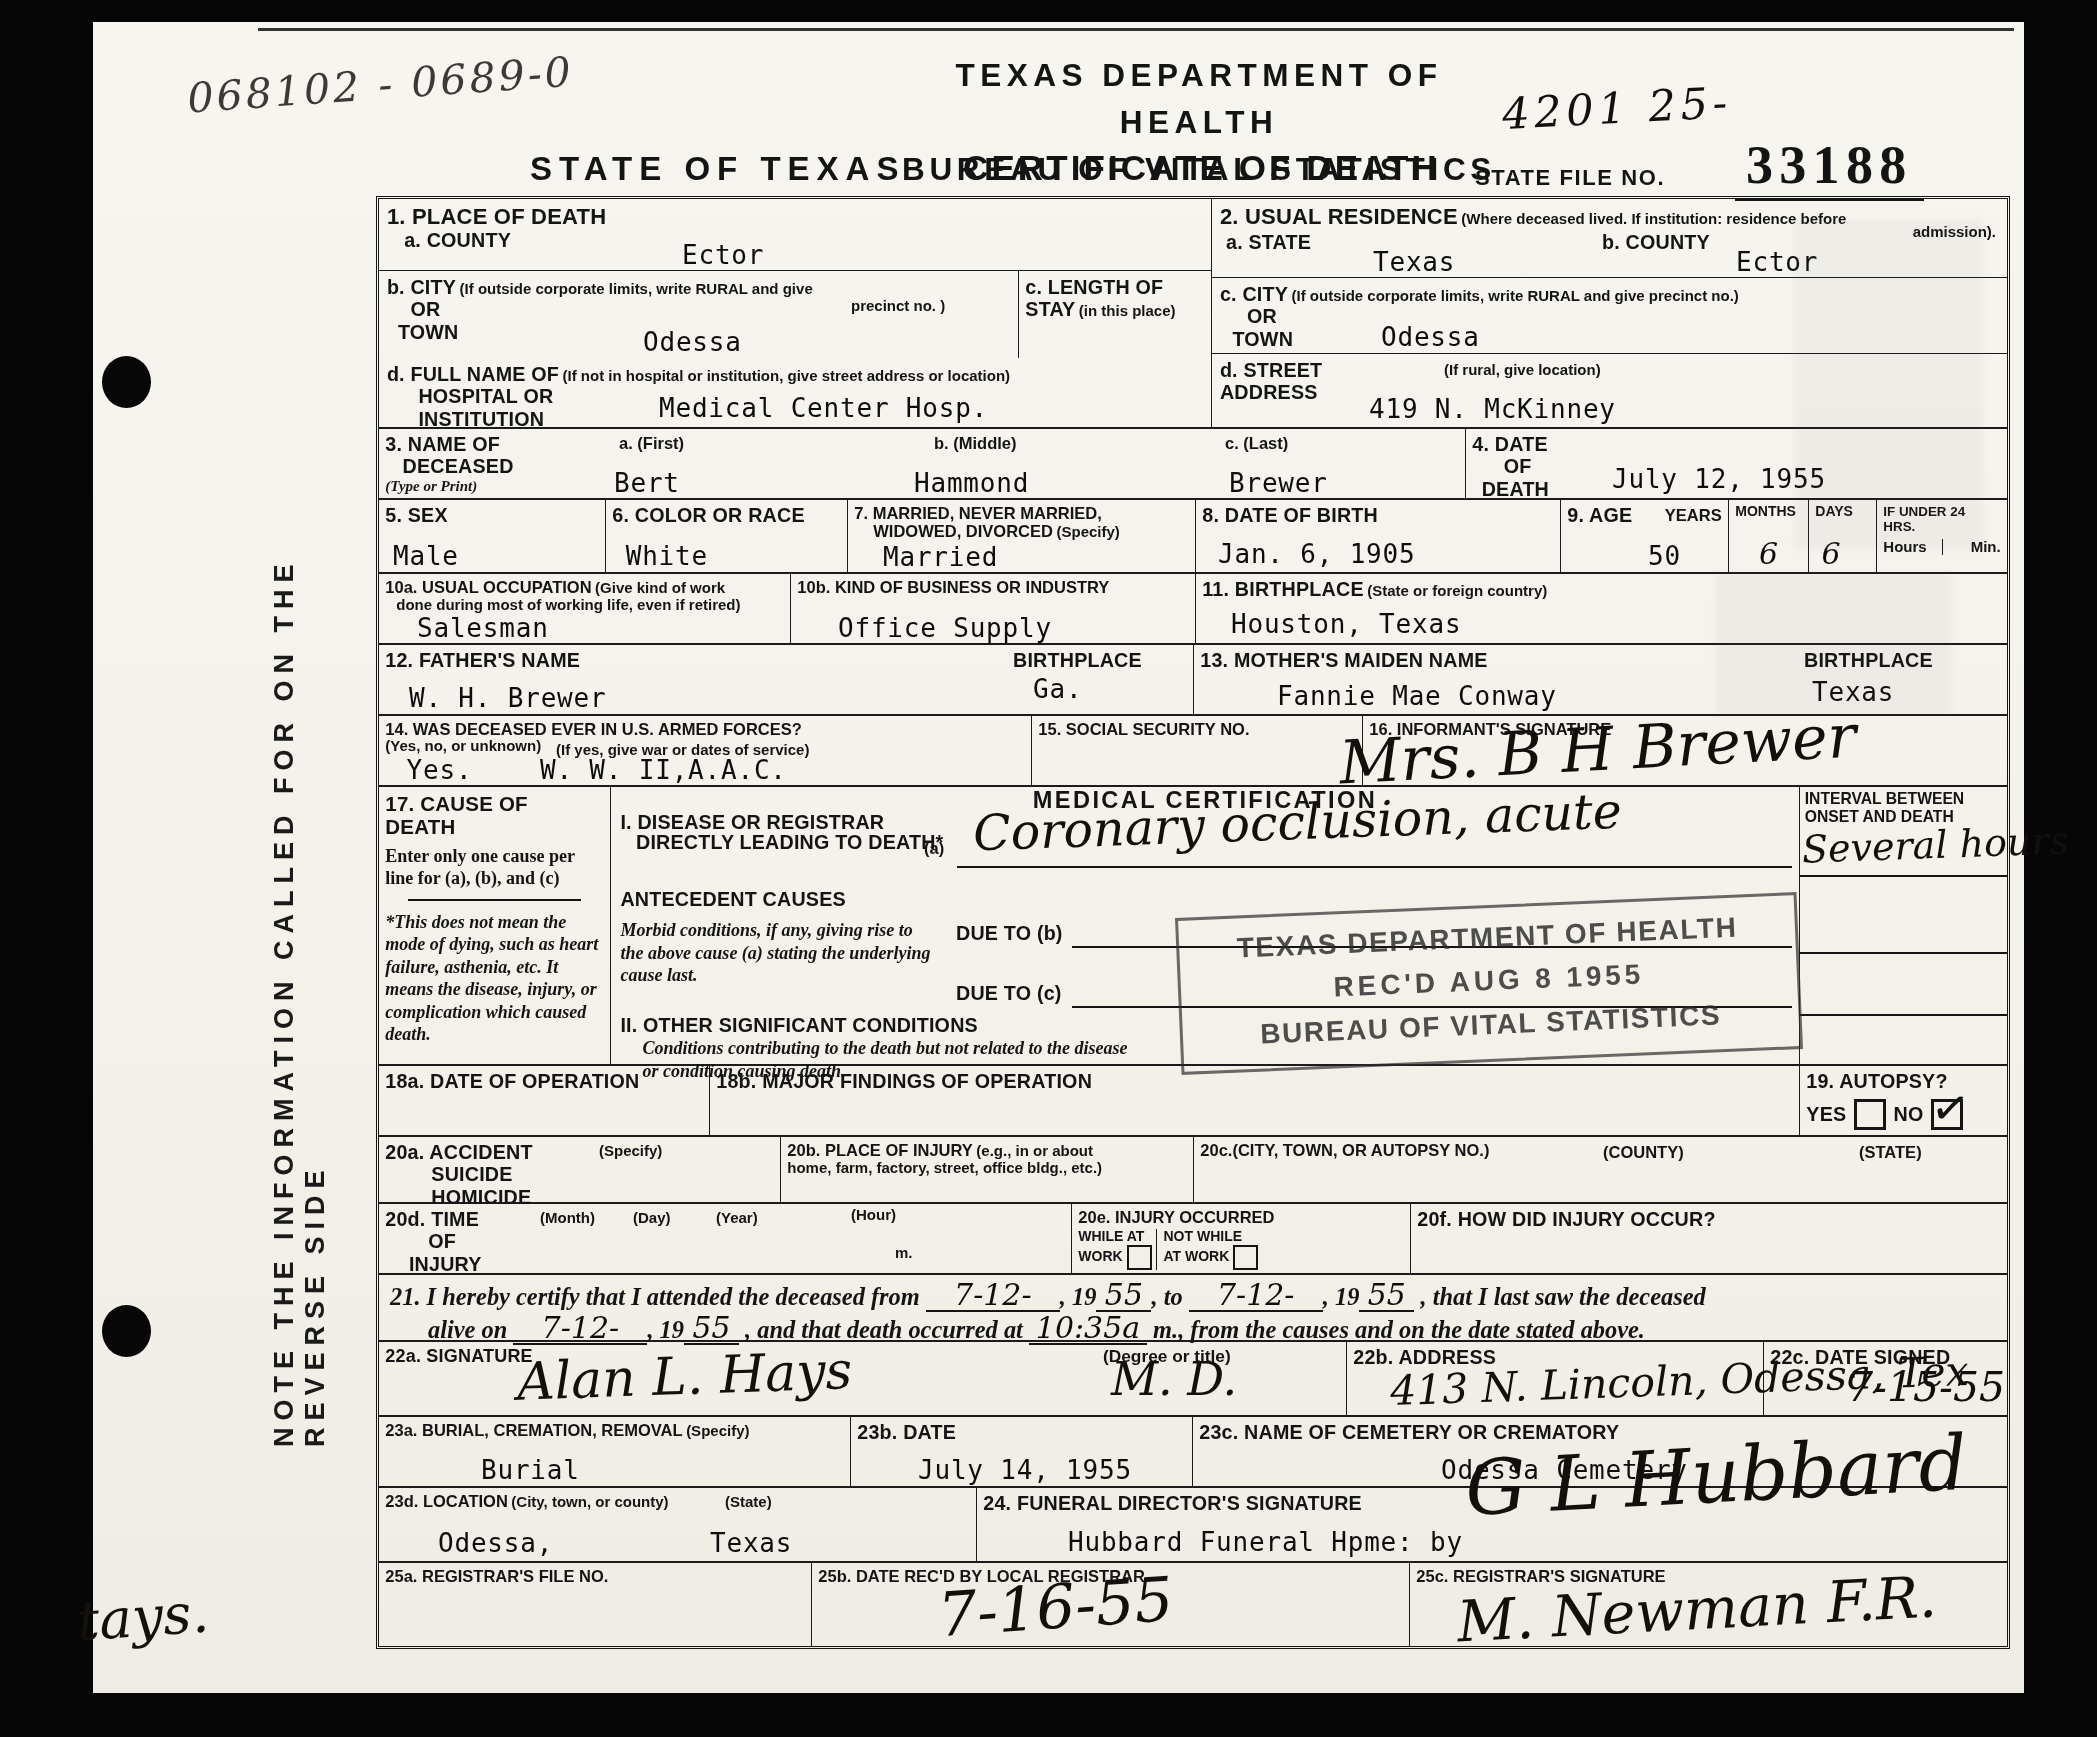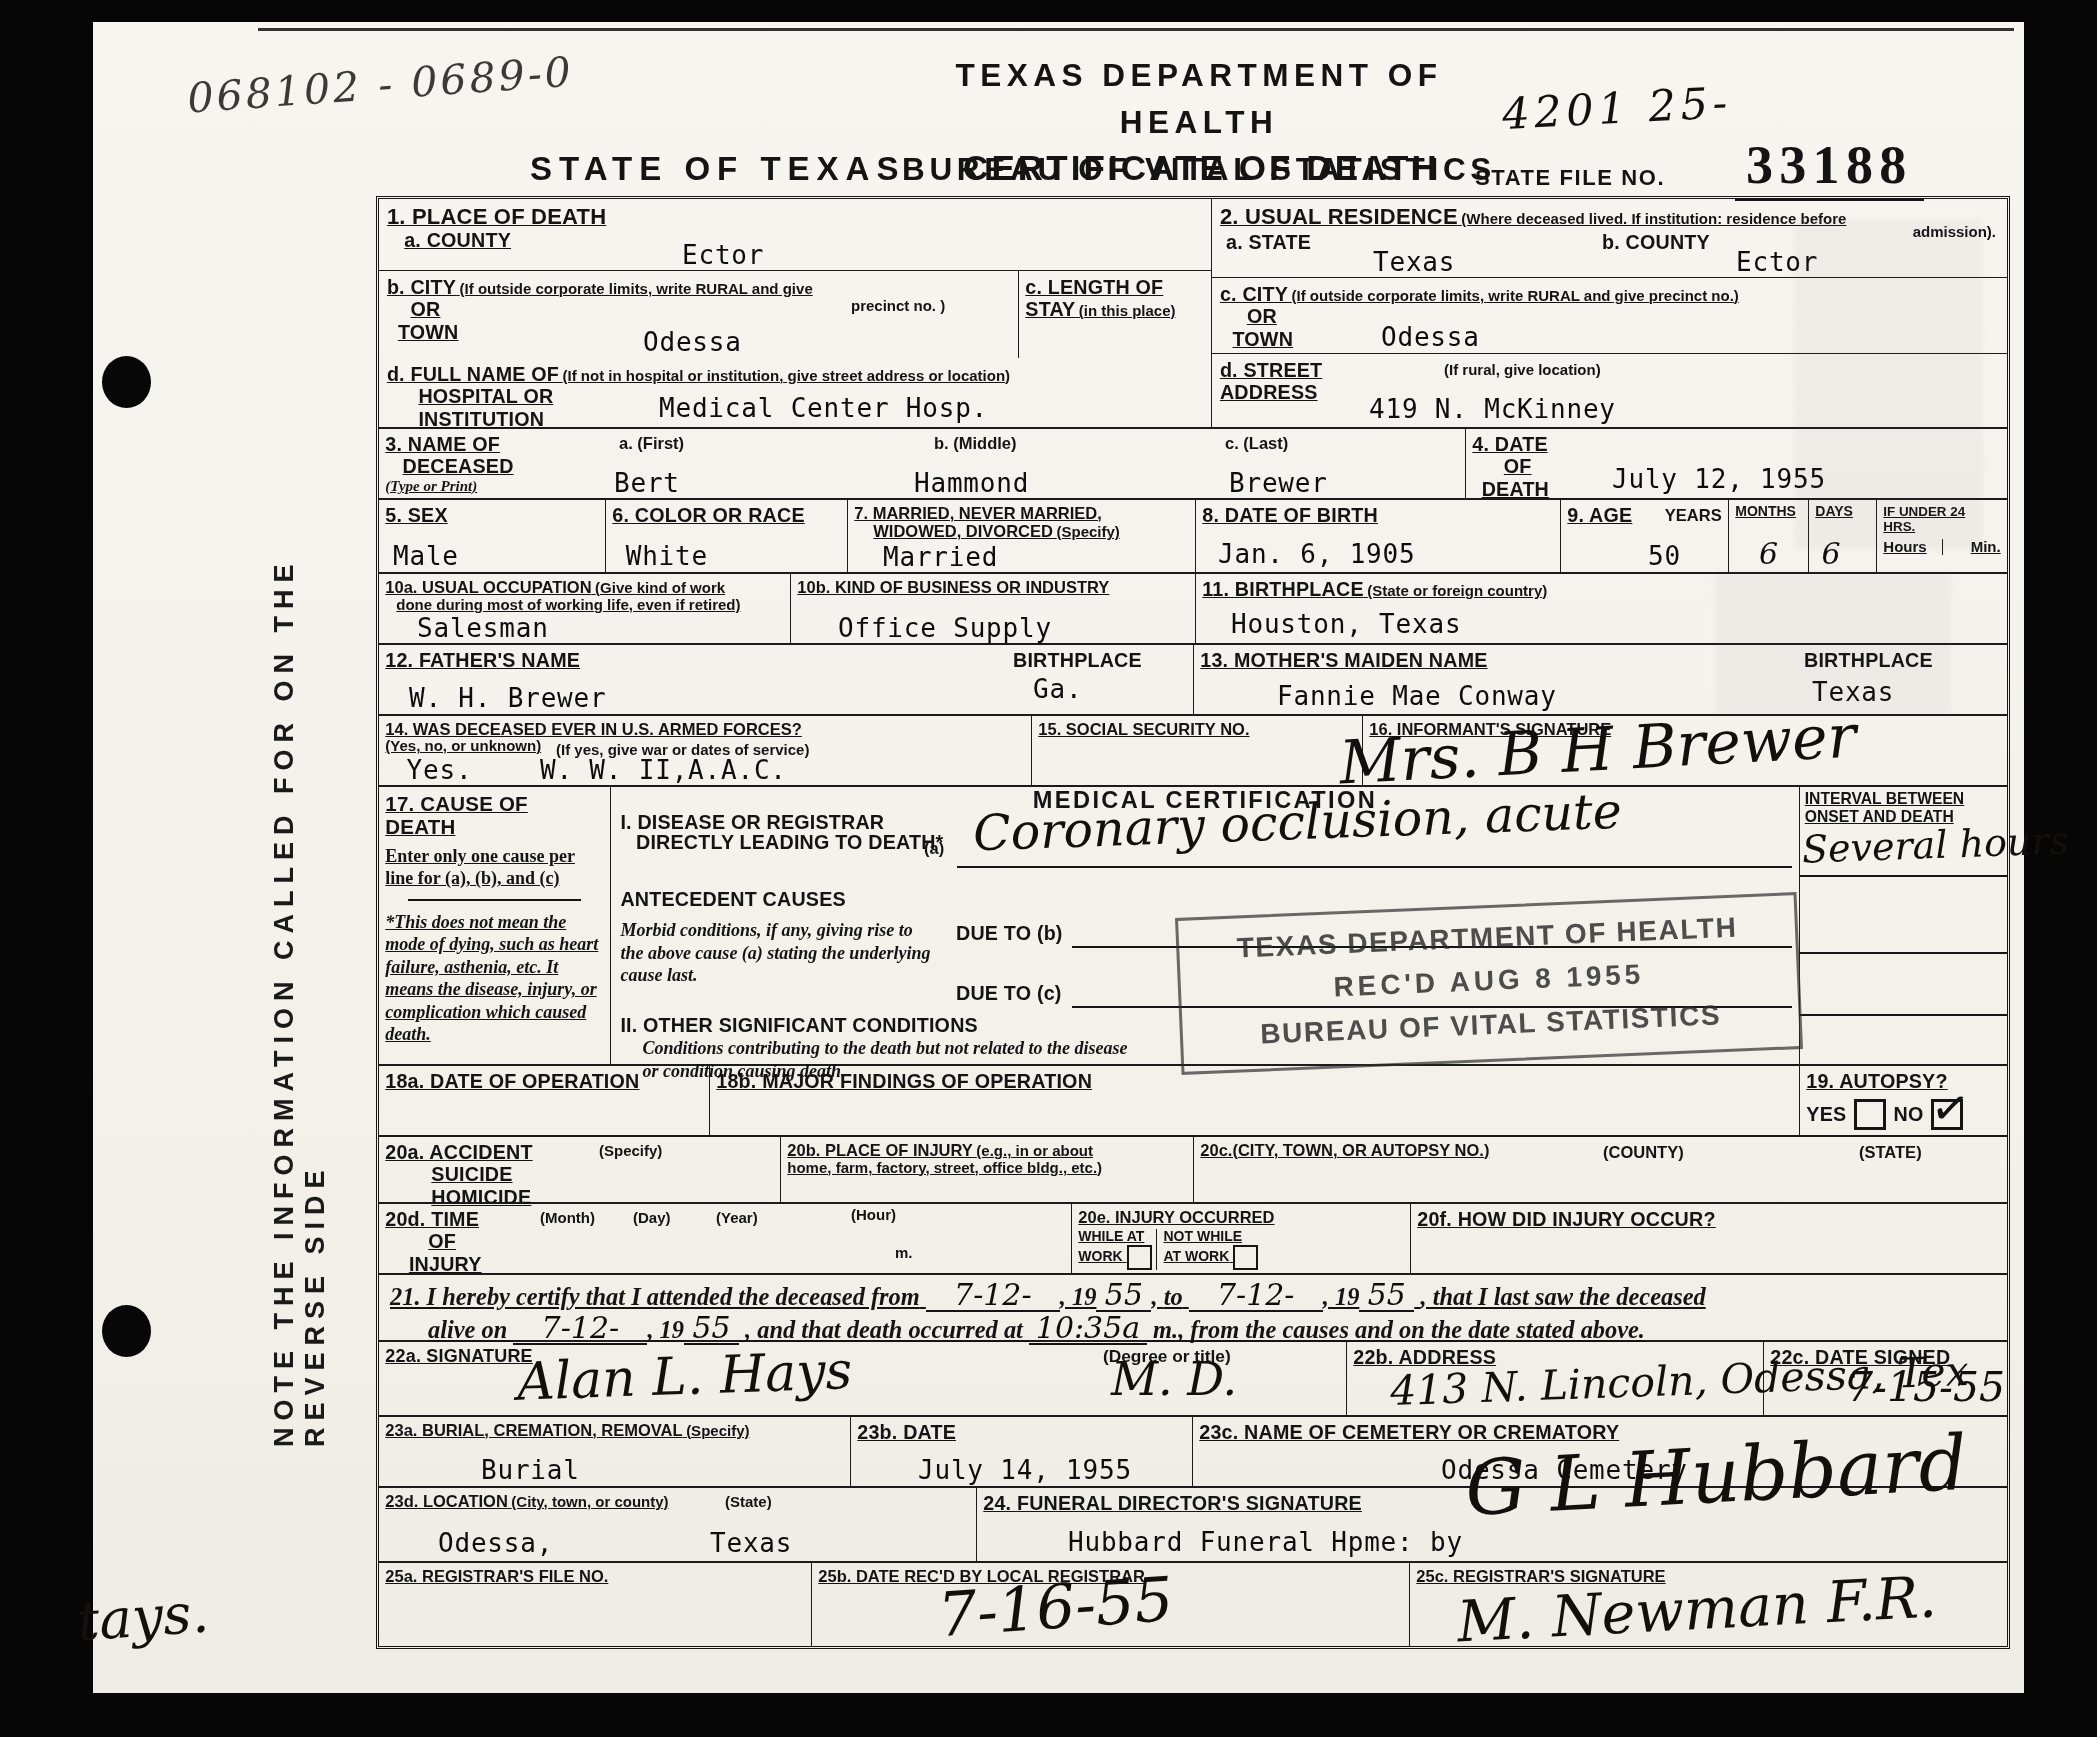--- a/index.html
+++ b/index.html
@@ -21,21 +21,21 @@
   .tw    { font:400 26px/1 "DejaVu Sans Mono",monospace; letter-spacing:0.8px; color:#0d0d0d; white-space:nowrap; }
   .hw    { font:italic 400 30px/1 "DejaVu Serif",serif; color:#0f0c0a; white-space:nowrap; }
   .script{ font:italic 400 47px/0.9 "DejaVu Serif",serif; color:#12100d; white-space:nowrap; }
   .abs   { position:absolute; }
 
   #form { position:absolute; left:285px; top:176px; width:1630px; height:1449px;
           border:1.6px solid #161616; outline:1.6px solid #161616; outline-offset:1.6px;
           display:flex; flex-direction:column; background:transparent; }
   .row  { position:relative; display:flex; border-bottom:2.4px solid #1b1b1b; flex:none; }
   .row:last-child { border-bottom:none; flex:1; }
-  .cell { position:relative; border-right:1.6px solid #1b1b1b; padding:3.9px 6.3px; flex:none;text-decoration:underline; }
+  .cell { position:relative; border-right:1.6px solid #1b1b1b; padding:3.9px 6.3px; flex:none; }
   .cell.last { border-right:none; flex:1; }
   .subrow { position:relative; border-bottom:1.6px solid #1b1b1b; }
   .hline { position:absolute; height:2.4px; background:#151515; }
   .cb { display:inline-block; width:31.5px; height:31.5px; border:3.1px solid #151515; vertical-align:middle; background:transparent; }
   .cb-sm { display:inline-block; width:25px; height:25px; border:2.4px solid #151515; vertical-align:middle; }
   .ital-note { font:700 italic 18px/1.25 "Liberation Serif",serif; }
   .sentence { font:700 italic 24.4px/1.38 "Liberation Serif",serif; }
   .sentence .blank { display:inline-block; border-bottom:2.4px solid #141414; text-align:center; }
 
   #stamp { position:absolute; left:567px; top:118px; width:622px; height:157px;

